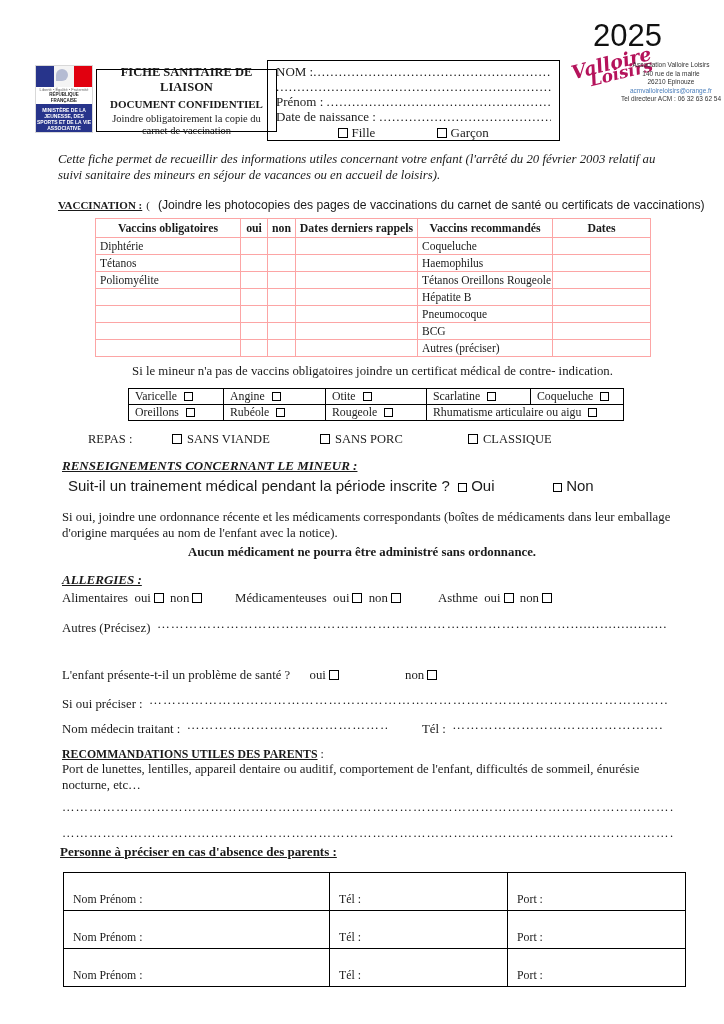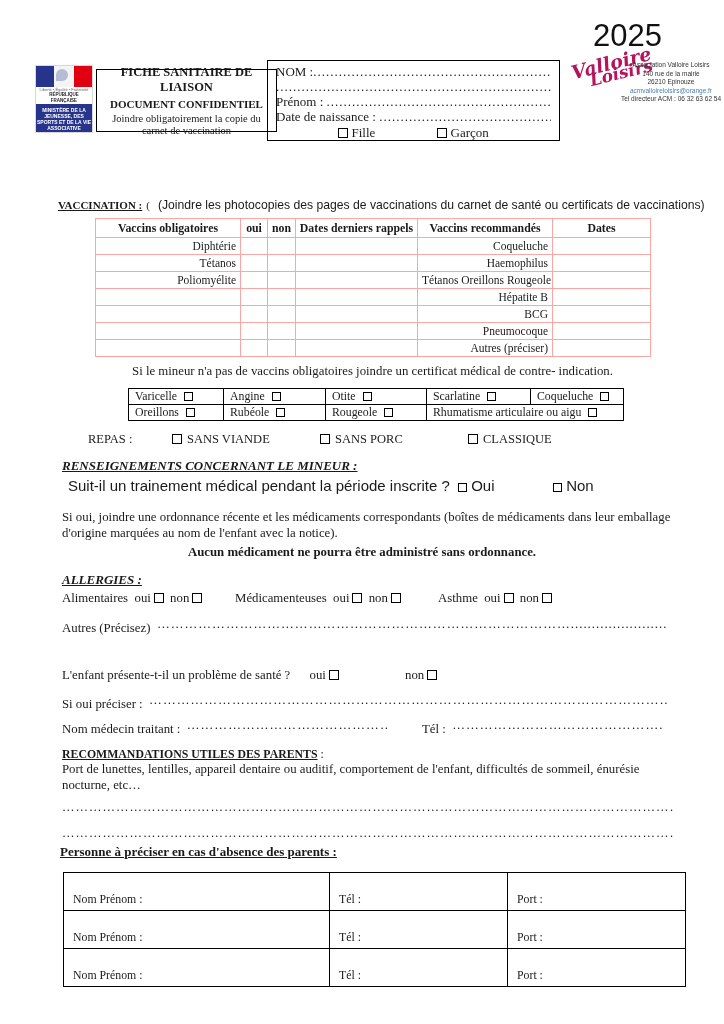--- a/index.html
+++ b/index.html
@@ -57,21 +57,21 @@
 
   .intro{font-size:12.8px;line-height:16px;font-style:italic;}
 
   .vhead{font-size:11px;}
   .vnote{font-family:"Liberation Sans",sans-serif;font-size:12.2px;}
 
   table{border-collapse:collapse;}
   .vac{table-layout:fixed;font-size:11.5px;}
   .vac th,.vac td{border:1px solid #fca5a5;padding:0 4px;height:16px;overflow:hidden;white-space:nowrap;}
   .vac th{font-size:11.8px;text-align:center;padding:1px 2px;}
-  .vac td.l{text-align:right;}
+  .vac td.l{text-align:left;}
 
   .mal{table-layout:fixed;font-size:11.8px;}
   .mal td{border:1px solid #000;height:15px;padding:0 6px;white-space:nowrap;overflow:hidden;}
   .mal .cb{margin-left:7px;}
 
   .repas{font-size:12.5px;}
   .opt .cb{margin-right:5px;}
 
   .h-u{font-size:13px;font-weight:bold;text-decoration:underline;font-style:italic;}
   .suitline{font-family:"Liberation Sans",sans-serif;font-size:15px;}
@@ -136,20 +136,21 @@
     </div>
     <div class="addr">
       <div>Association Valloire Loisirs</div>
       <div>140 rue de la mairie</div>
       <div>26210 Epinouze</div>
       <div class="email">acmvalloireloisirs@orange.fr</div>
       <div>Tel directeur ACM : 06 32 63 62 54</div>
     </div>
   </div>
 
+  <div class="abs intro" style="left:58px;top:151px;width:614px;">Cette fiche permet de recueillir des informations utiles concernant votre enfant (l'arrêté du 20 février 2003 relatif au suivi sanitaire des mineurs en séjour de vacances ou en accueil de loisirs).</div>
 
   <div class="abs" style="left:58px;top:195px;width:660px;white-space:nowrap;">
     <span class="vhead b u">VACCINATION :</span>
     <span class="vhead">(</span>&nbsp;
     <span class="vnote">(Joindre les photocopies des pages de vaccinations du carnet de santé ou certificats de vaccinations)</span>
   </div>
 
   <table class="abs vac" style="left:95px;top:218px;width:555px;">
     <colgroup>
       <col style="width:145px">
@@ -198,29 +199,29 @@
           <td></td>
       <td></td>
       <td class="l">Hépatite B</td>
       <td></td>
     </tr>
     <tr>
       <td class="l"></td>
       <td></td>
           <td></td>
       <td></td>
+      <td class="l">Pneumocoque</td>
+      <td></td>
+    </tr>
+    <tr>
+      <td class="l"></td>
+      <td></td>
+          <td></td>
+      <td></td>
       <td class="l">BCG</td>
-      <td></td>
-    </tr>
-    <tr>
-      <td class="l"></td>
-      <td></td>
-          <td></td>
-      <td></td>
-      <td class="l">Pneumocoque</td>
       <td></td>
     </tr>
     <tr>
       <td class="l"></td>
       <td></td>
           <td></td>
       <td></td>
       <td class="l">Autres (préciser)</td>
       <td></td>
     </tr>

